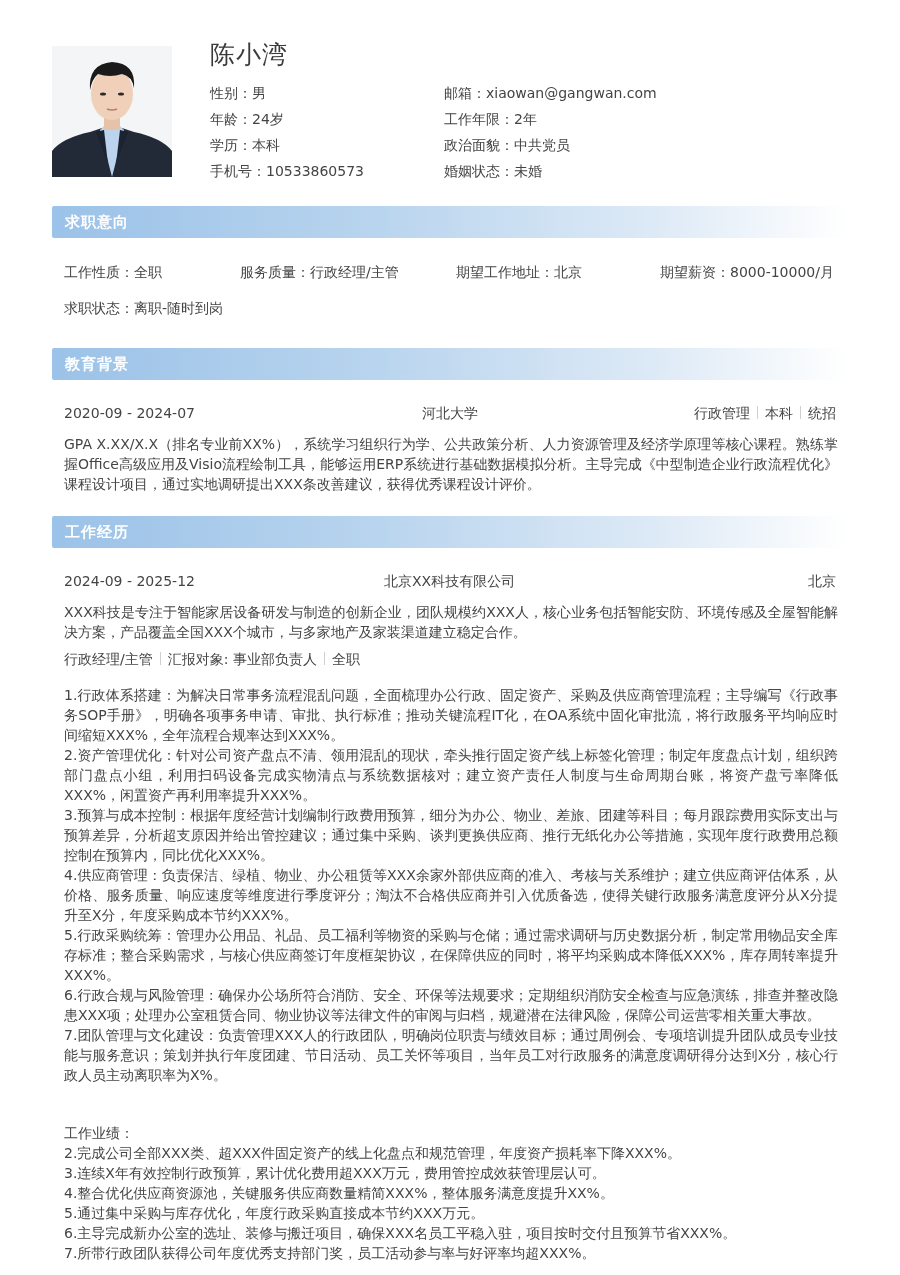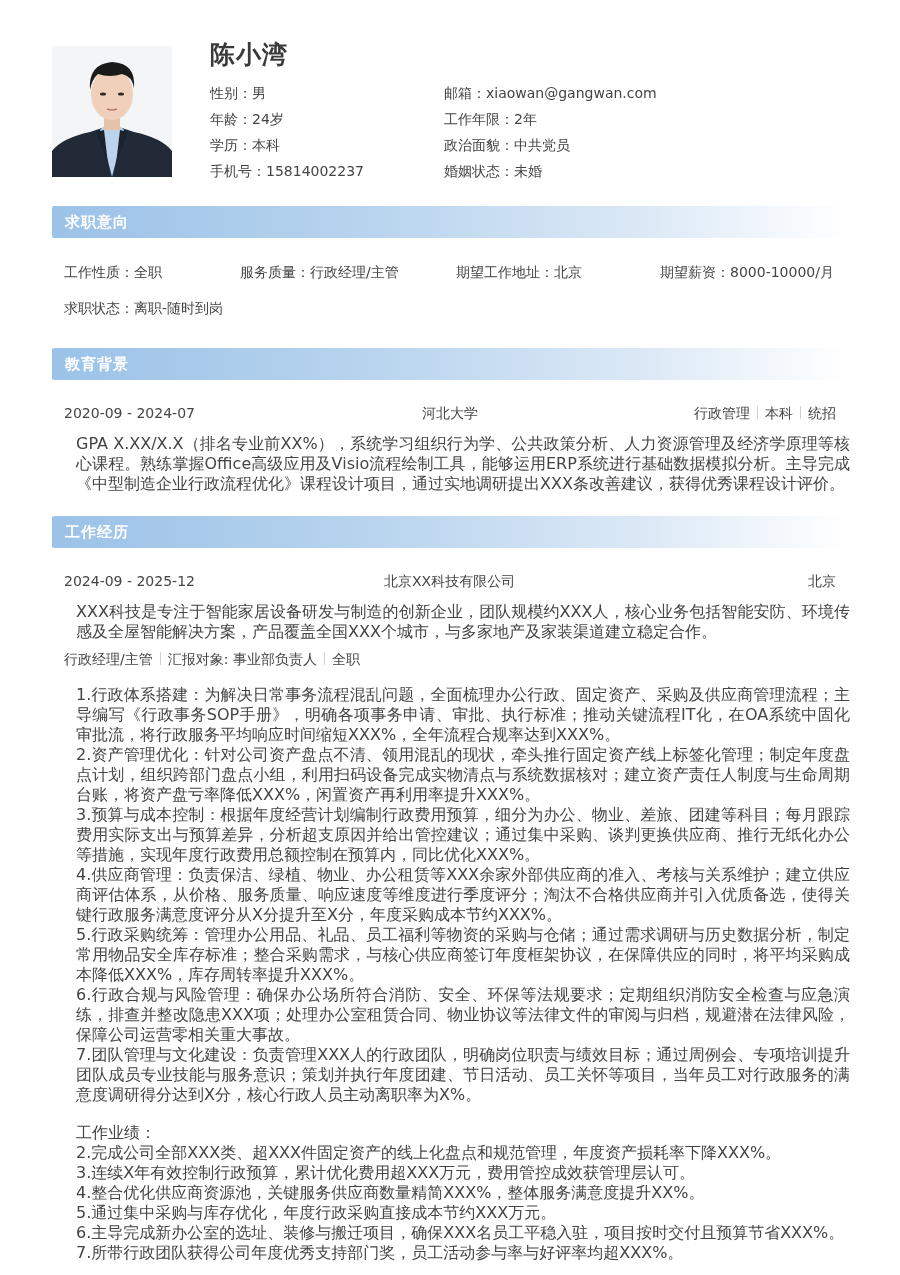--- a/index.html
+++ b/index.html
@@ -2,32 +2,32 @@
 <html><head>
 <meta charset="utf-8">
 <style>
   * { box-sizing: border-box; margin: 0; padding: 0; }
   html, body { width: 900px; height: 1275px; overflow: hidden; background: #ffffff; }
   body { font-family: "DejaVu Sans", "Liberation Sans", sans-serif; color: #333333; position: relative; }
 
   .photo { position: absolute; left: 52px; top: 46px; width: 120px; height: 131px; background: #f4f5f7; overflow: hidden; }
   .photo svg { width: 100%; height: 100%; display: block; }
 
-  .name { position: absolute; left: 210px; top: 38px; font-size: 25px; font-weight: bold; color: #3a3a3a; letter-spacing: 1px; }
+  .name { position: absolute; left: 210px; top: 38px; font-size: 25px; font-weight: normal; color: #3a3a3a; letter-spacing: 1px; }
 
   .info { position: absolute; font-size: 14px; color: #444; line-height: 18px; white-space: nowrap; }
   .info .lbl { color: #444; }
 
   .section-bar { position: absolute; left: 52px; width: 796px; height: 32px;
     background: linear-gradient(90deg, #9bc2e8 0%, #b8d4ee 40%, #dce9f6 75%, #ffffff 100%);
     border-radius: 2px 0 0 2px; }
   .section-bar span { position: absolute; left: 13px; top: 7px; font-size: 15px; font-weight: bold; color: #ffffff; letter-spacing: 1px; }
 
   .row { position: absolute; font-size: 14px; color: #444; white-space: nowrap; line-height: 18px; text-align: center; }
-  .para { position: absolute; left: 76px; width: 774px; font-size: 16px; color: #444; line-height: 20px; text-align: justify; }
+  .para { position: absolute; left: 64px; width: 774px; font-size: 14px; color: #444; line-height: 20px; text-align: justify; }
   .sep { display: inline-block; width: 1px; height: 13px; background: #d0d0d0; margin: 0 7px; vertical-align: -1px; }
   .list-line { display: block; }
 </style>
 </head>
 <body>
 
 <div class="photo" aria-label="证件照">
   <svg viewBox="0 0 120 131">
     <rect width="120" height="131" fill="#f4f5f7"></rect>
     <path d="M0 131 L0 105 Q10 92 38 86 L50 82 L70 82 L82 86 Q110 92 120 105 L120 131 Z" fill="#222a38"></path>
@@ -48,21 +48,21 @@
 <div class="info" style="left:210px; top:84px;">
   <span class="lbl">性别：</span><span>男</span>
 </div>
 <div class="info" style="left:210px; top:110px;">
   <span class="lbl">年龄：</span><span>24岁</span>
 </div>
 <div class="info" style="left:210px; top:136px;">
   <span class="lbl">学历：</span><span>本科</span>
 </div>
 <div class="info" style="left:210px; top:162px;">
-  <span class="lbl">手机号：</span><span>15814002237</span>
+  <span class="lbl">手机号：</span><span>10533860573</span>
 </div>
 
 <div class="info" style="left:444px; top:84px;">
   <span class="lbl">邮箱：</span><span>xiaowan@gangwan.com</span>
 </div>
 <div class="info" style="left:444px; top:110px;">
   <span class="lbl">工作年限：</span><span>2年</span>
 </div>
 <div class="info" style="left:444px; top:136px;">
   <span class="lbl">政治面貌：</span><span>中共党员</span>

